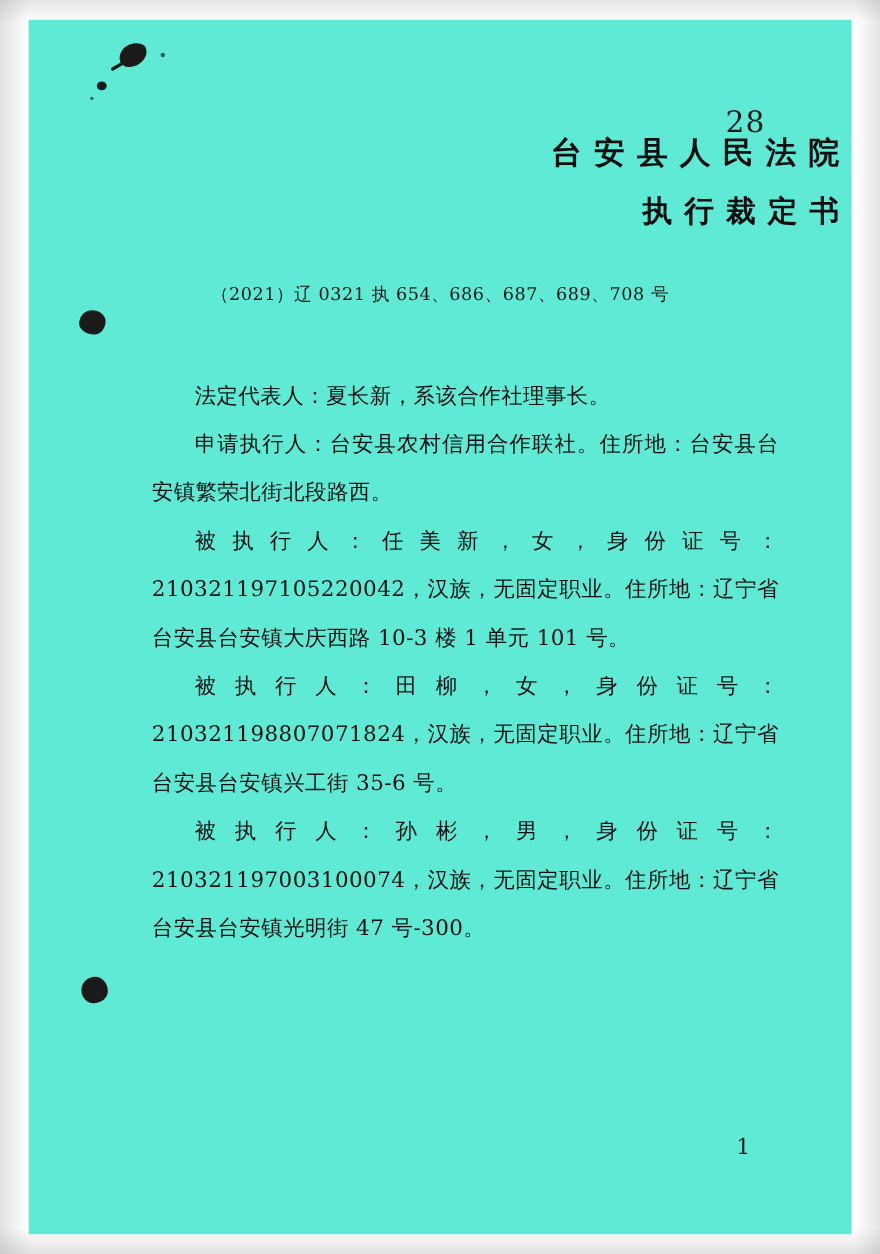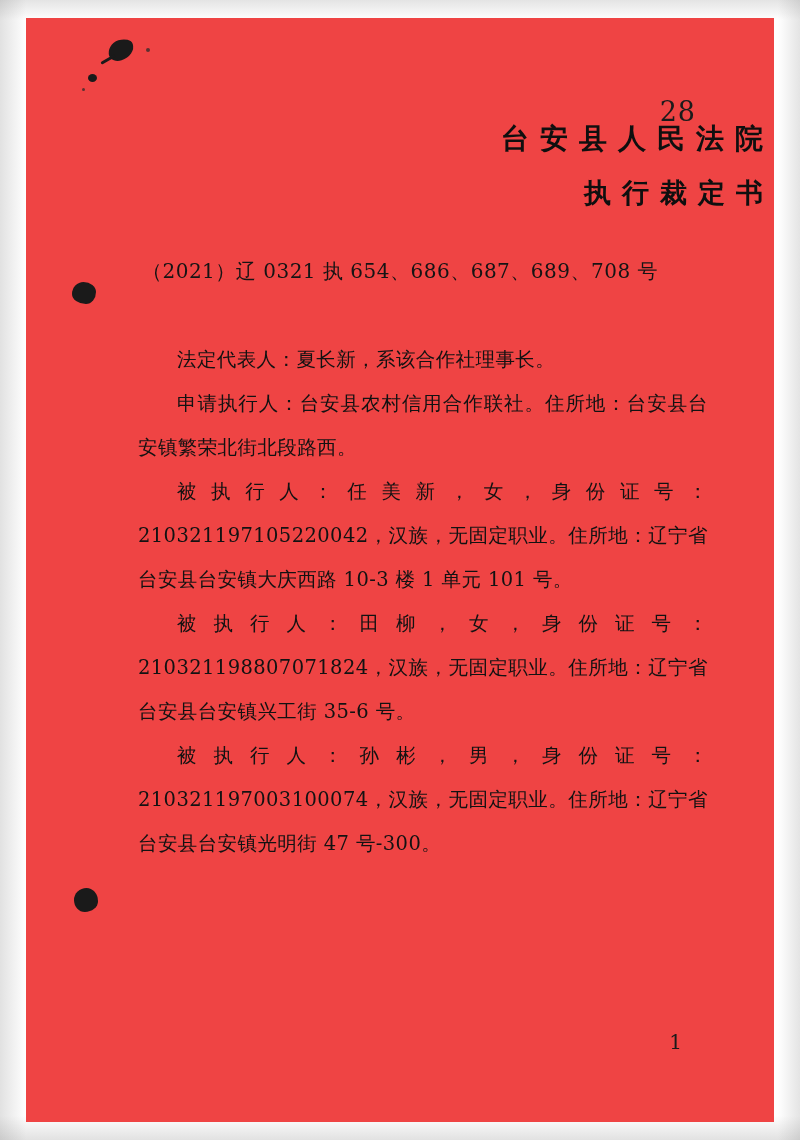--- a/index.html
+++ b/index.html
@@ -35,21 +35,21 @@
       linear-gradient(to bottom, rgba(120,120,120,0.20) 0px, rgba(255,255,255,0) 20px),
       linear-gradient(to top, rgba(120,120,120,0.22) 0px, rgba(255,255,255,0) 24px);
   }
 
   .sheet {
     position: absolute;
     left: 26px;
     top: 18px;
     width: 748px;
     height: 1104px;
-    background: #ef4444;
+    background: #5eead4;
   }
 
   
   .stamp-number {
     position: absolute;
     right: 78px;
     top: 78px;
     font-size: 27px;
     color: #1b1b1b;
     font-family: "DejaVu Serif", "Liberation Serif", serif;
@@ -80,21 +80,21 @@
     line-height: 50px;
     margin-top: 6px;
   }
 
   .case-number {
     position: absolute;
     left: 0;
     right: 0;
     top: 240px;
     text-align: center;
-    font-size: 20px;
+    font-size: 16px;
     color: #141414;
     letter-spacing: 0.5px;
   }
 
   .body-text {
     position: absolute;
     left: 112px;
     top: 320px;
     width: 570px;
     font-size: 19.5px;

